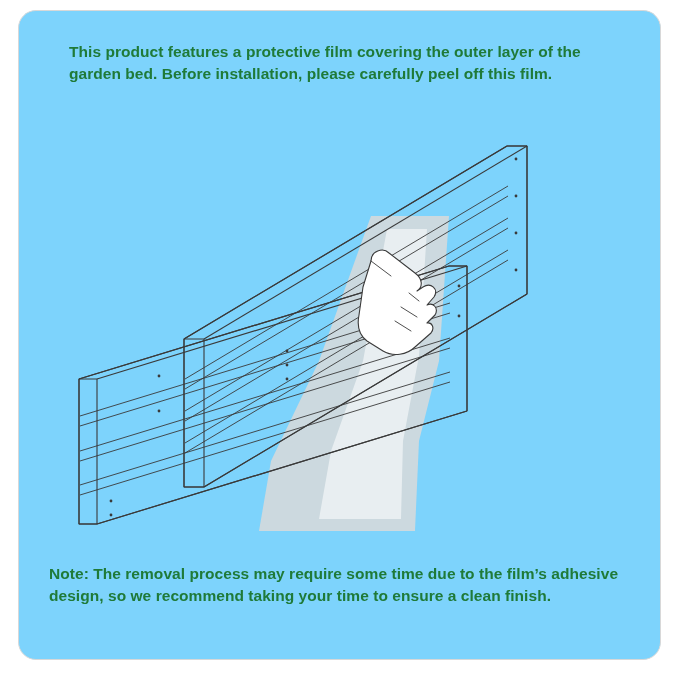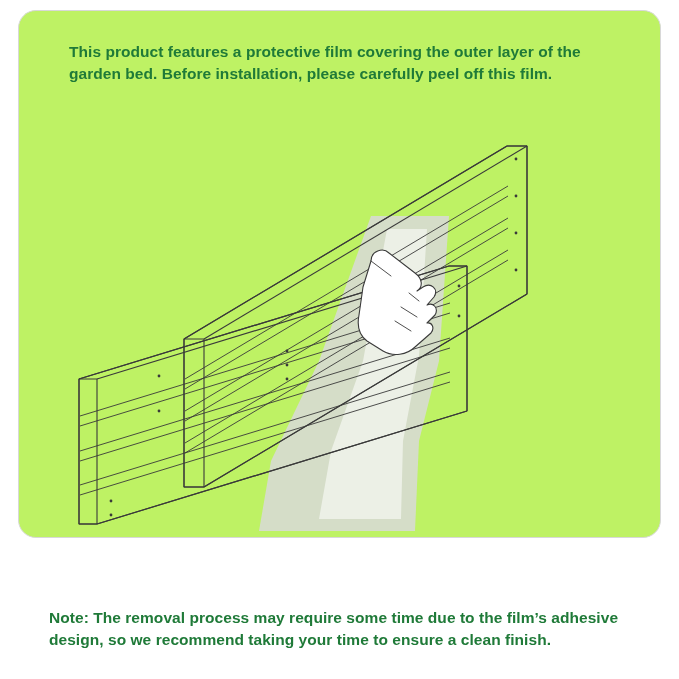--- a/index.html
+++ b/index.html
@@ -11,22 +11,22 @@
     width: 679px;
     height: 679px;
     font-family: "Liberation Sans", sans-serif;
     overflow: hidden;
   }
   #instruction-card {
     position: absolute;
     left: 18px;
     top: 10px;
     width: 643px;
-    height: 528px;
-    background: #bef264;
+    height: 650px;
+    background: #7dd3fc;
     border: 1px solid #d8d8d8;
     border-radius: 18px;
     box-sizing: border-box;
     padding-left: 48px;
   }
   .note-text {
     position: absolute;
     color: #1f7a38;
     font-weight: bold;
     font-size: 15.5px;
@@ -35,21 +35,20 @@
   }
   #top-instruction-text {
     left: 50px;
     top: 30px;
     width: 560px;
   }
   #bottom-note-text {
     left: 30px;
     top: 552px;
     width: 586px;
-    margin-top: 44px;
   }
   #illustration {
     position: absolute;
     left: 0;
     top: 100px;
     width: 641px;
     height: 440px;
   }
 </style>
 </head>

